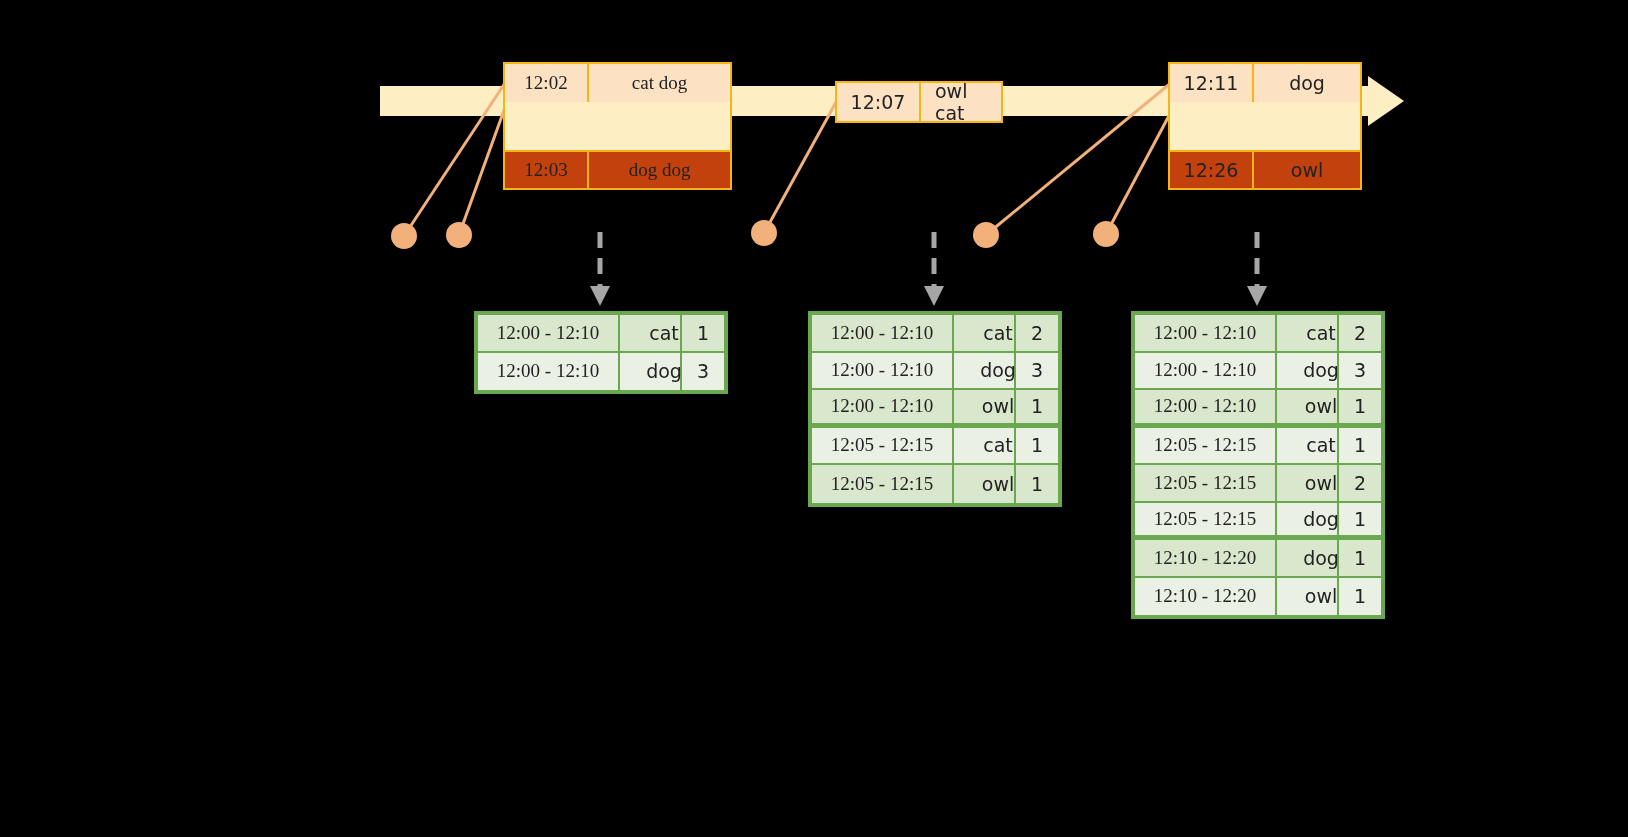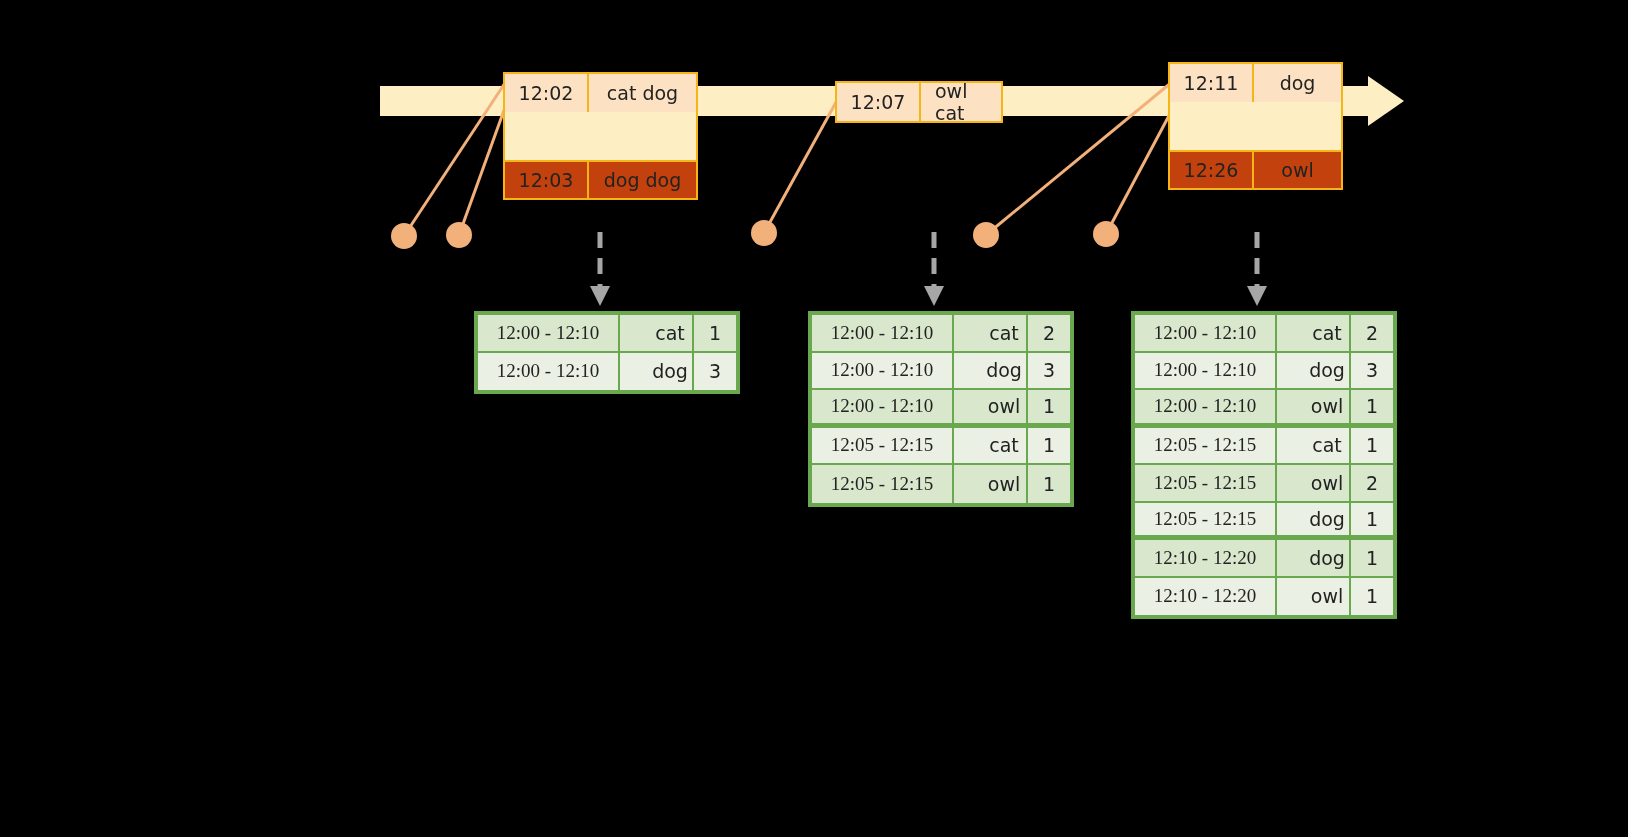--- a/index.html
+++ b/index.html
@@ -77,23 +77,23 @@
     flex: 1;
     display: flex;
     align-items: center;
     justify-content: center;
     font-size: 19px;
     color: #222;
     box-sizing: border-box;
     padding: 0 14px;
   }
 
-  #event-box-1 { left: 503px; top: 72px; width: 195px; }
+  #event-box-1 { left: 503px; top: 62px; width: 229px; font-family: Liberation Serif, serif; }
   #event-box-2 { left: 835px; top: 81px; width: 168px; }
-  #event-box-3 { left: 1168px; top: 62px; width: 175px; }
+  #event-box-3 { left: 1168px; top: 62px; width: 194px; }
 
   
   .connector-layer {
     position: absolute;
     left: 0;
     top: 0;
     width: 1628px;
     height: 837px;
     pointer-events: none;
   }
@@ -125,21 +125,21 @@
     justify-content: center;
     font-size: 19px;
     color: #222;
     box-sizing: border-box;
     border-right: 2px solid #6aa84f;
     border-bottom: 2px solid #6aa84f;
   }
   .rt-row:last-child .rt-cell { border-bottom: none; }
   .rt-cell:last-child { border-right: none; }
   .rt-cell.window { width: 142px; font-family: Liberation Serif, serif; }
-  .rt-cell.word   { width: 74px; padding-left: 28px; }
+  .rt-cell.word   { width: 62px; padding-left: 28px; }
   .rt-cell.count  { width: 42px; }
   
   .rt-row.group-end .rt-cell { border-bottom: 5px solid #6aa84f; }
 
   #result-table-1 { left: 474px; top: 311px; }
   #result-table-2 { left: 808px; top: 311px; }
   #result-table-3 { left: 1131px; top: 311px; }
 </style>
 </head>
 <body>

